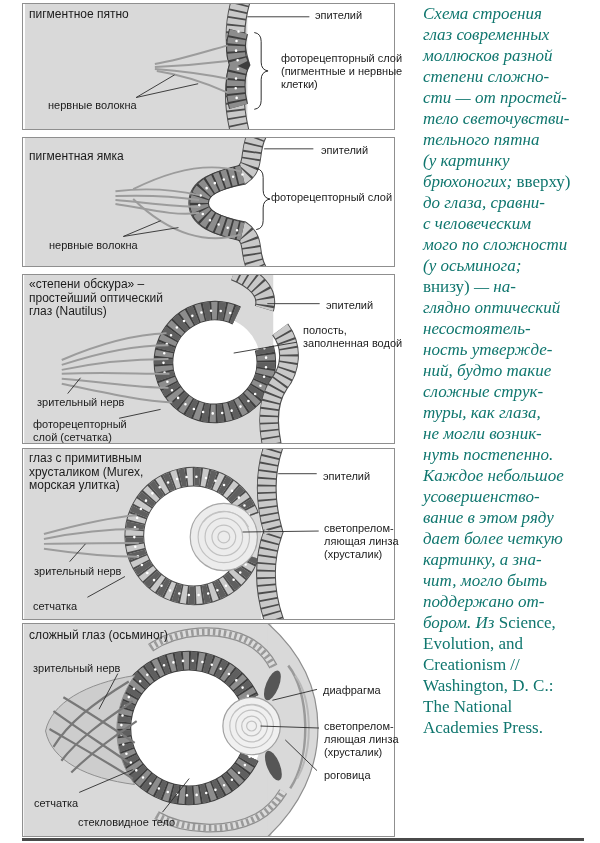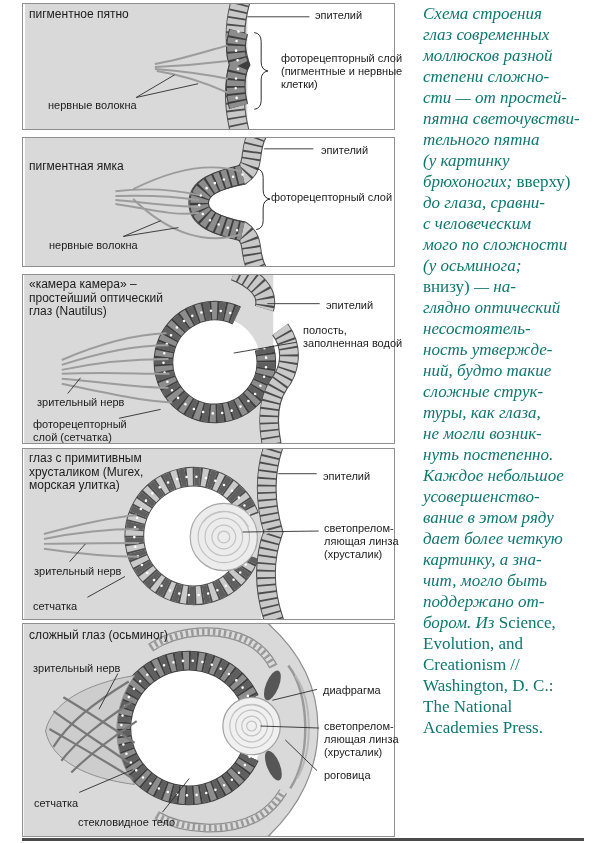--- a/index.html
+++ b/index.html
@@ -109,21 +109,21 @@
         <path class="nerve" d="M219,98 C186,108 148,99 110,62"></path>
       </g>
       <g>
         <path class="ptr" d="M100,100 L138,84"></path>
         <path class="ptr" d="M100,100 L156,91"></path>
         <path class="ptr" d="M243,11 L293,11"></path>
       </g>
       <path class="brace" d="M235,31 q7,1 7,9 l0,13 q0,8 7,9 q-7,1 -7,9 l0,13 q0,8 -7,9"></path>
     </svg>
     <div class="labels">
-        <div class="lbl t" style="left: 6px; top: 22px;">
+        <div class="lbl t" style="left: 6px; top: 12px;">
           <div>пигментная ямка</div>
         </div>
         <div class="lbl" style="left: 26px; top: 101px;">
           <div>нервные волокна</div>
         </div>
         <div class="lbl" style="left: 298px; top: 6px;">
           <div>эпителий</div>
         </div>
         <div class="lbl" style="left: 248px; top: 53px;">
           <div>фоторецепторный слой</div>
@@ -157,21 +157,21 @@
       </g>
       <g>
         <path class="ptr" d="M44,120 L57,104"></path>
         <path class="ptr" d="M96,145 L138,136"></path>
         <path class="ptr" d="M246,29 L299,29"></path>
         <path class="ptr" d="M276,68 L212,79"></path>
       </g>
     </svg>
     <div class="labels">
         <div class="lbl t" style="left: 6px; top: 3px;">
-          <div>«камера камера» –</div>
+          <div>«степени обскура» –</div>
           <div>простейший оптический</div>
           <div>глаз (Nautilus)</div>
         </div>
         <div class="lbl" style="left: 14px; top: 121px;">
           <div>зрительный нерв</div>
         </div>
         <div class="lbl" style="left: 10px; top: 143px;">
           <div>фоторецепторный</div>
           <div>слой (сетчатка)</div>
         </div>
@@ -325,21 +325,21 @@
         </div>
       </div>
   </section>
 
   <aside class="caption">
       <div class="cl"><span>Схема строения</span></div>
       <div class="cl"><span>глаз современных</span></div>
       <div class="cl"><span>моллюсков разной</span></div>
       <div class="cl"><span>степени сложно-</span></div>
       <div class="cl"><span>сти — от простей-</span></div>
-      <div class="cl"><span>пятна светочувстви-</span></div>
+      <div class="cl"><span>тело светочувстви-</span></div>
       <div class="cl"><span>тельного пятна</span></div>
       <div class="cl"><span>(у картинку</span></div>
       <div class="cl"><span>брюхоногих; </span><span class="up">вверху)</span></div>
       <div class="cl"><span>до глаза, сравни-</span></div>
       <div class="cl"><span>с человеческим</span></div>
       <div class="cl"><span>мого по сложности</span></div>
       <div class="cl"><span>(у осьминога;</span></div>
       <div class="cl"><span class="up">внизу)</span><span> — на-</span></div>
       <div class="cl"><span>глядно оптический</span></div>
       <div class="cl"><span>несостоятель-</span></div>

